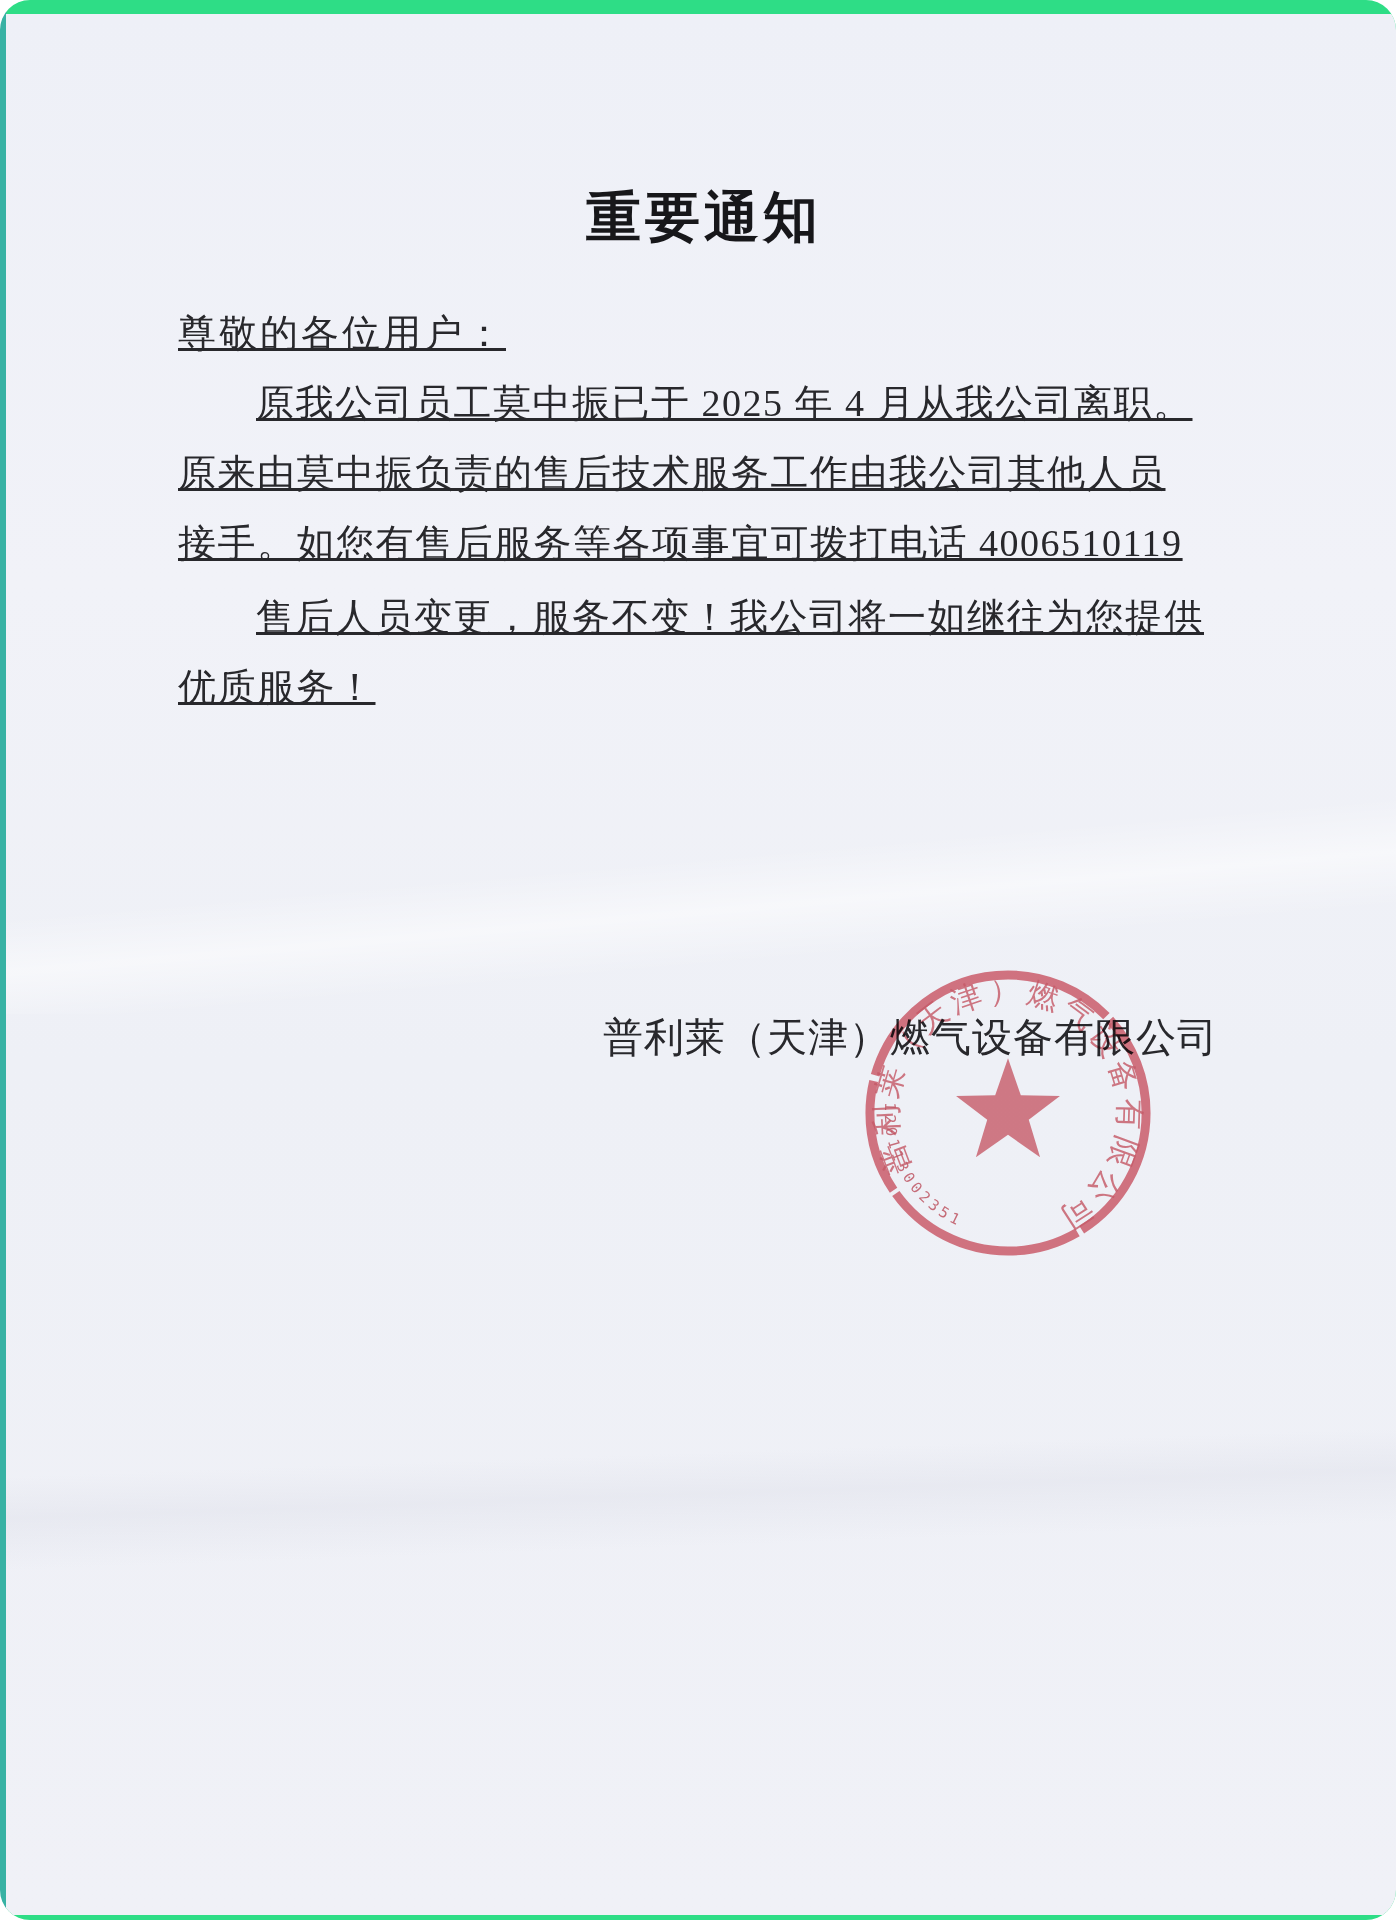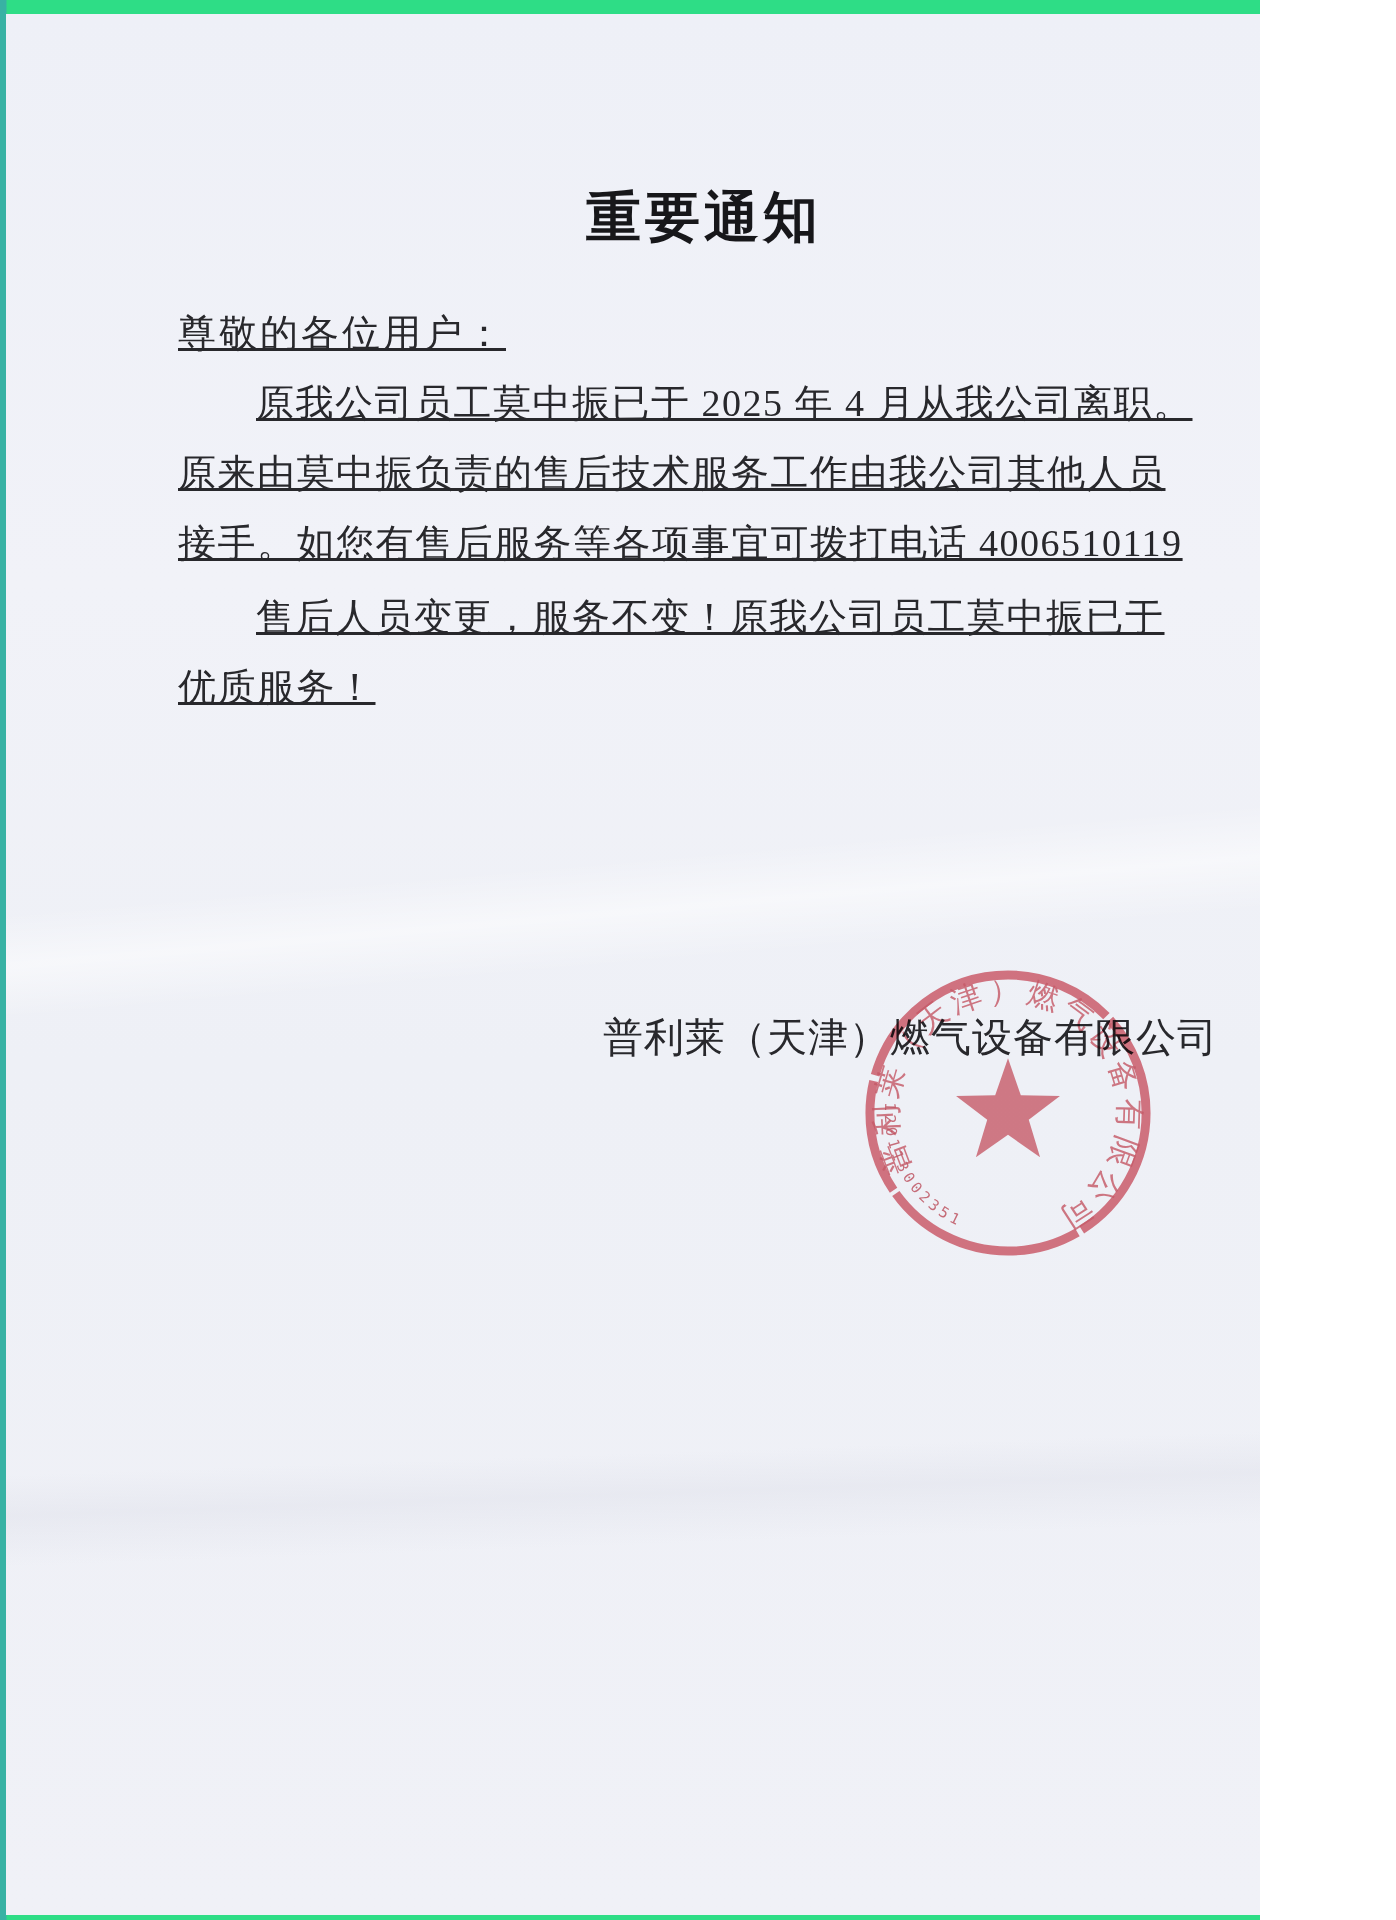--- a/index.html
+++ b/index.html
@@ -1,26 +1,27 @@
 <!DOCTYPE html>
 <html><head>
 <meta charset="utf-8">
 <style>
   html, body { margin: 0; padding: 0; }
   body { font-family: "Liberation Serif", "DejaVu Serif", serif; }
 
   .page {
     position: relative;
-    width: 1260px;
+    width: 1396px;
     height: 1920px;
     overflow: hidden;
     
     background:
       linear-gradient(90deg, #38b2a4 0px, #38b2a4 6px, rgba(56,178,164,0) 7px),
       linear-gradient(180deg, #2edd86 0px, #2edd86 100%);
+    border-radius: 30px;
   }
 
   .paper {
     position: absolute;
     top: 14px; left: 6px; right: 0; bottom: 5px;
     background: linear-gradient(180deg, #eef0f7 0%, #f1f2f8 30%, #eef0f6 55%, #f0f1f7 100%);
   }
 
   
   .crease-1 {
@@ -112,21 +113,21 @@
     <div class="crease-1"></div>
     <div class="crease-2"></div>
 
     <h1 class="title">重要通知</h1>
 
     <div class="body-block">
       <div class="line salutation">尊敬的各位用户：</div>
       <div class="line indent">原我公司员工莫中振已于 2025 年 4 月从我公司离职。</div>
       <div class="line">原来由莫中振负责的售后技术服务工作由我公司其他人员</div>
       <div class="line">接手。如您有售后服务等各项事宜可拨打电话 4006510119</div>
-      <div class="line indent para-gap">售后人员变更，服务不变！原我公司员工莫中振已于</div>
+      <div class="line indent para-gap">售后人员变更，服务不变！我公司将一如继往为您提供</div>
       <div class="line">优质服务！</div>
     </div>
 
     <div class="sign-company">普利莱（天津）燃气设备有限公司</div>
 
     <svg class="stamp" viewBox="0 0 300 300" xmlns="http://www.w3.org/2000/svg">
       <defs>
         <path id="ringPath" d="M 53 206 A 112 112 0 1 1 179 258" fill="none"></path>
         <path id="serialPath" d="M 26.5 139 A 124 124 0 0 0 118 270" fill="none"></path>
       </defs>

